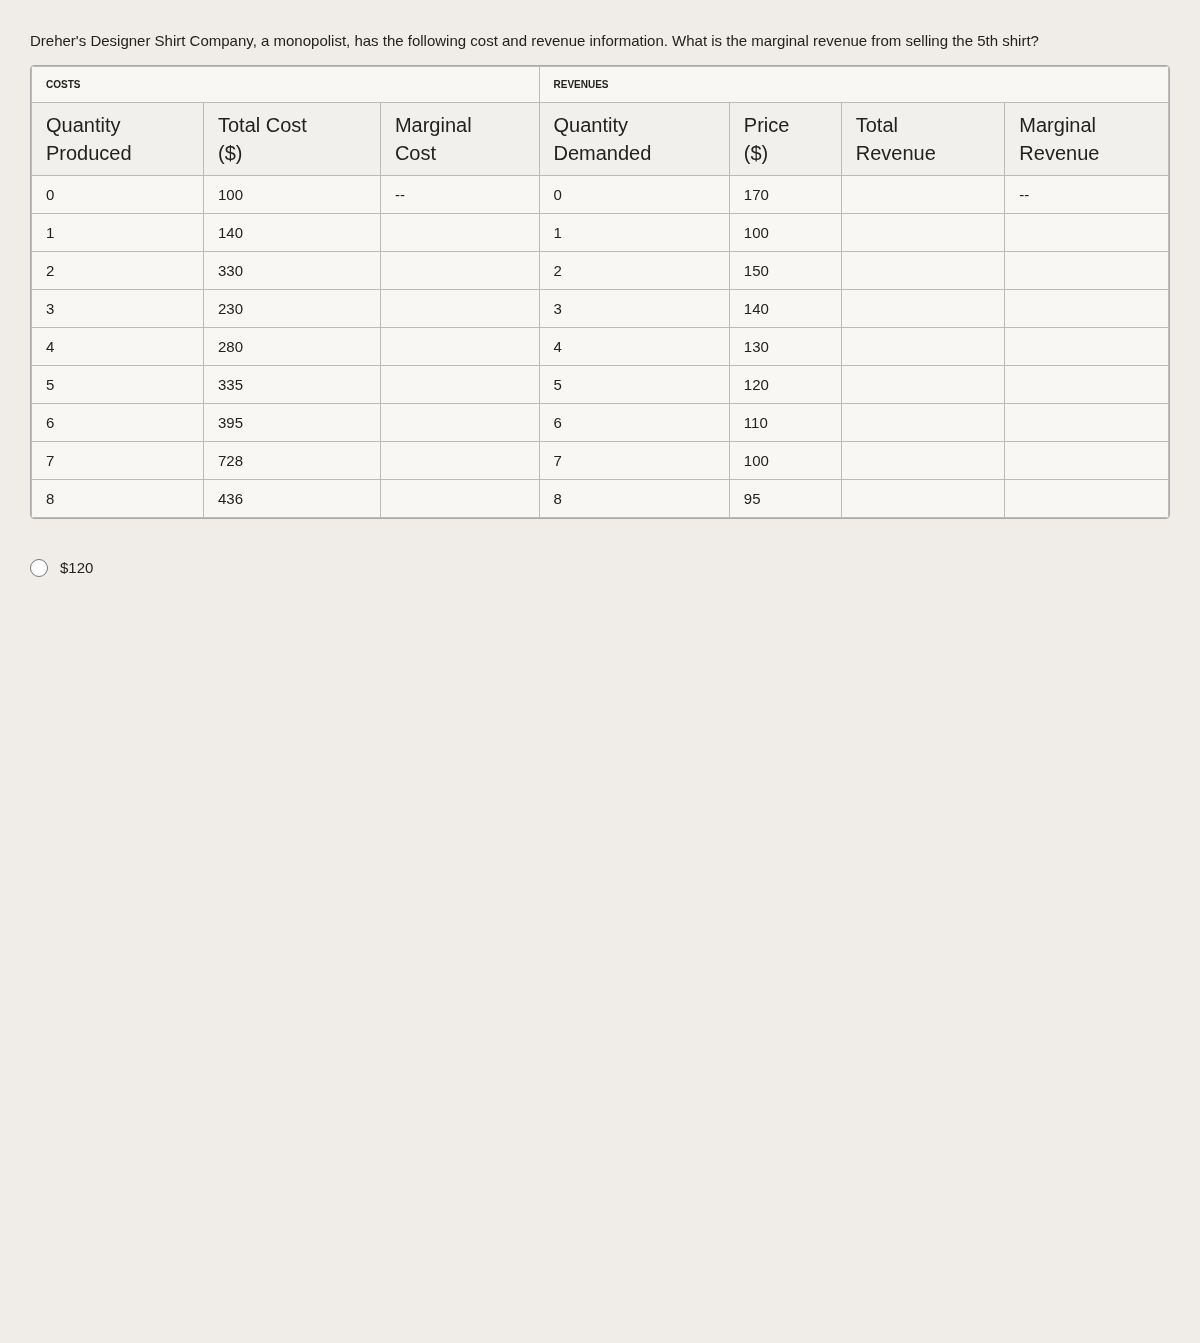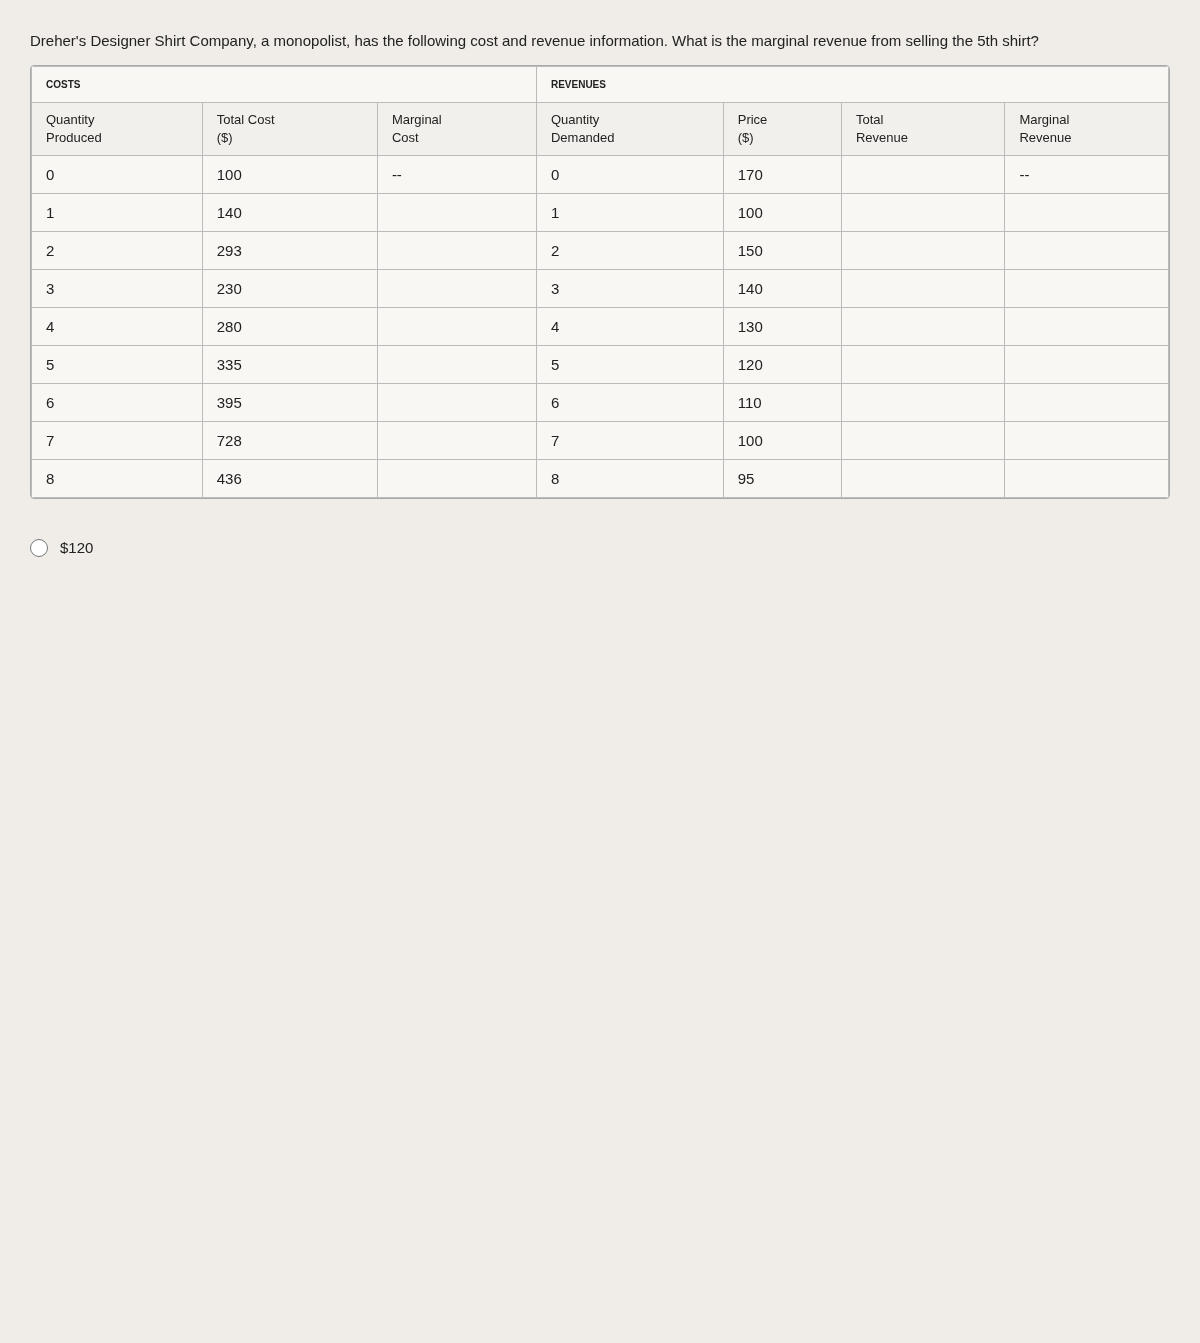--- a/index.html
+++ b/index.html
@@ -38,21 +38,21 @@
       font-weight: normal;
     }
     .section-header td {
       font-weight: bold;
       font-size: 10px;
       padding: 12px 14px;
       background: #f9f7f4;
       border-bottom: 1px solid #bbb;
     }
     .col-header td {
-      font-size: 13px;
+      font-size: 20px;
       line-height: 1.4;
       padding: 8px 14px;
       background: #f2f0ec;
     }
     .data-row td {
       font-size: 15px;
       padding: 10px 14px;
       background: #f9f7f4;
     }
     .answer-section {
@@ -133,21 +133,21 @@
           <td>1</td>
           <td>140</td>
           <td></td>
           <td>1</td>
           <td>100</td>
           <td></td>
           <td></td>
         </tr>
         <tr class="data-row">
           <td>2</td>
-          <td>293</td>
+          <td>330</td>
           <td></td>
           <td>2</td>
           <td>150</td>
           <td></td>
           <td></td>
         </tr>
         <tr class="data-row">
           <td>3</td>
           <td>230</td>
           <td></td>

